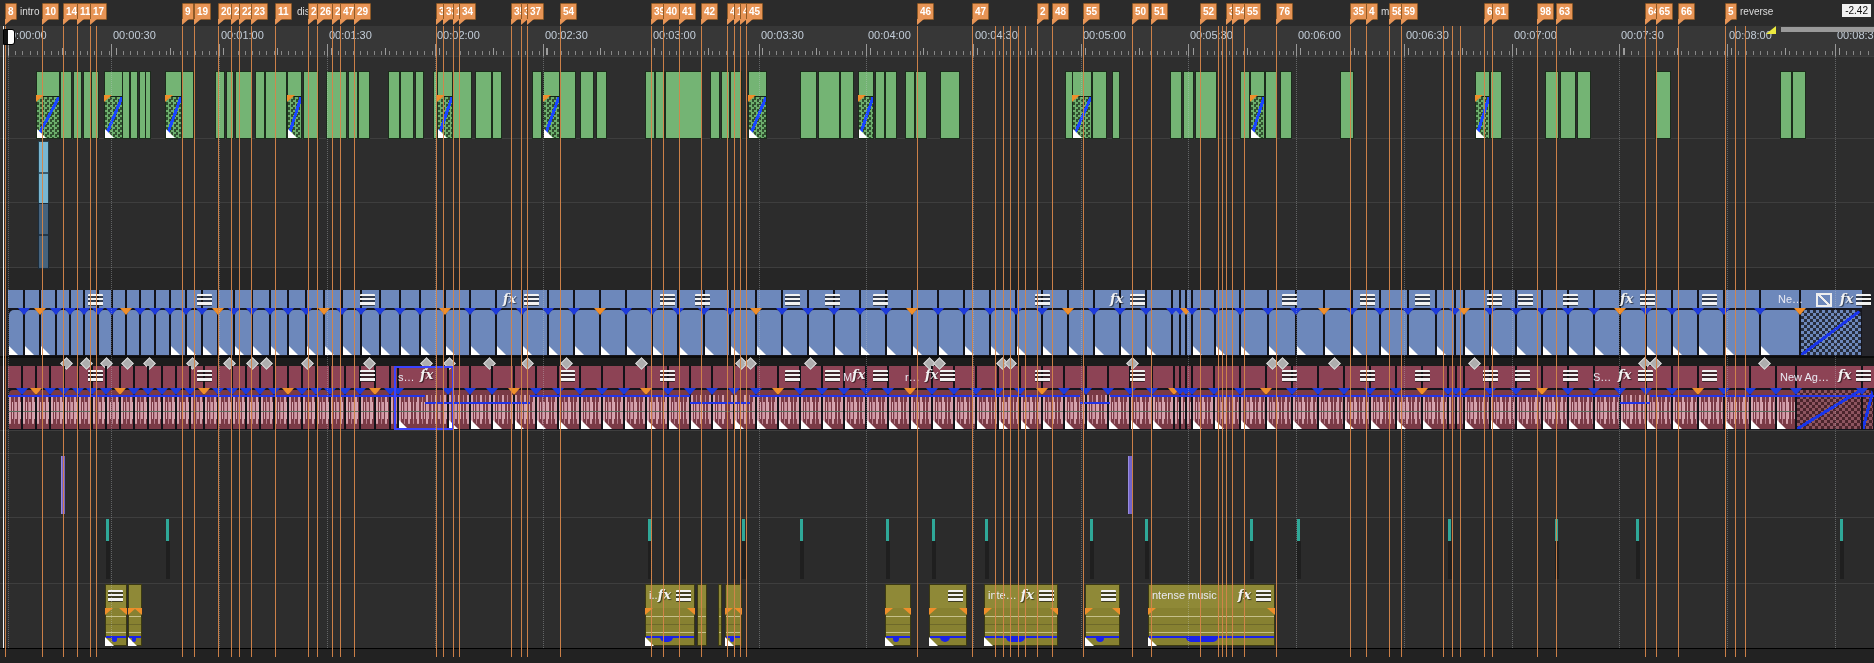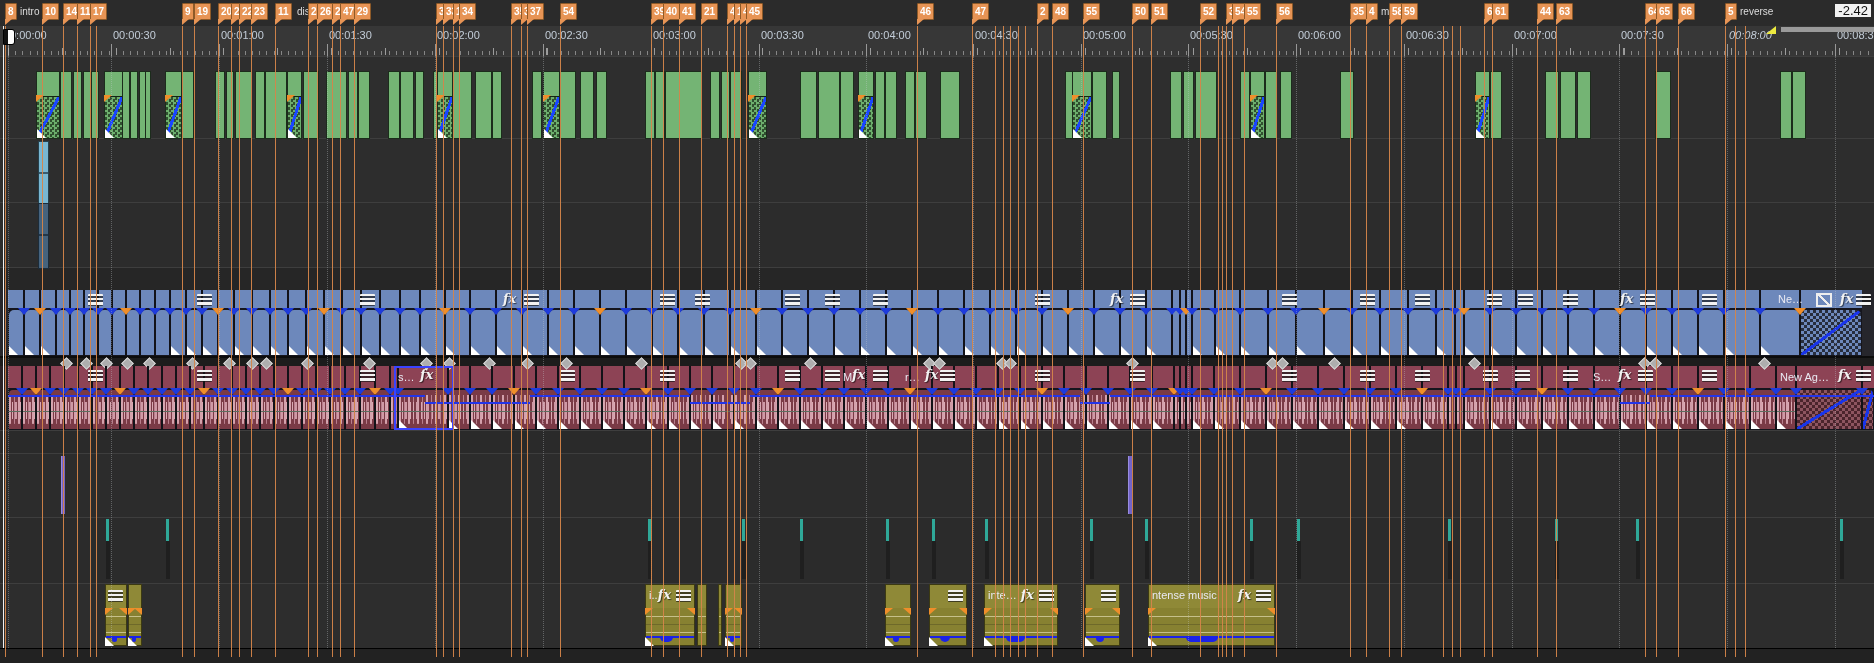--- a/index.html
+++ b/index.html
@@ -85,21 +85,21 @@
       background-size:100% 1px,100% 1px,100% 1px;background-position:0 22%,0 45%,0 68%;background-repeat:no-repeat;}
   .oenv{position:absolute;left:1px;right:1px;height:2px;background:#1a22e8;z-index:2;}
   .odip{position:absolute;height:5px;background:#1a22e8;border-radius:0 0 5px 5px;z-index:2;}
   
   #bottom-strip{position:absolute;left:0;top:648px;width:1874px;height:15px;background:#222;border-top:1px solid #000;}
   #playhead-line{position:absolute;left:3px;top:26px;width:1px;height:622px;background:#efefef;z-index:7;}
   #playhead-flag{position:absolute;left:3px;top:29px;width:10px;height:14px;z-index:8;border:1px solid #000;border-radius:0 3px 3px 0;
       background:linear-gradient(90deg,#111 0 40%,#fdfdfd 40%);}
   #loop-bar{position:absolute;top:27px;height:5px;background:#9a9a9a;z-index:5;}
   #loop-tri{position:absolute;width:0;height:0;border-bottom:8px solid #ece93f;border-left:10px solid transparent;z-index:6;}
-  #offset-badge{position:absolute;top:4px;right:3px;background:#f2f2f2;color:#111;font-size:13px;padding:0 3px;line-height:13px;z-index:9;}
+  #offset-badge{position:absolute;top:4px;right:3px;background:#f2f2f2;color:#111;font-size:10px;padding:0 3px;line-height:13px;z-index:9;}
 </style>
 </head>
 <body>
 
 <div id="app">
   <div id="marker-bar">
       <div class="mflag" style="left: 5px;">8</div>
       <div class="mtext" style="left: 20px;">intro</div>
       <div class="mflag" style="left: 42px;">10</div>
       <div class="mtext" style="left: 64px;">fa</div>
@@ -123,45 +123,45 @@
       <div class="mflag" style="left: 443px;">33</div>
       <div class="mflag" style="left: 453px;">1</div>
       <div class="mflag" style="left: 459px;">34</div>
       <div class="mflag" style="left: 511px;">35</div>
       <div class="mflag" style="left: 521px;">3</div>
       <div class="mflag" style="left: 527px;">37</div>
       <div class="mflag" style="left: 560px;">54</div>
       <div class="mflag" style="left: 651px;">39</div>
       <div class="mflag" style="left: 663px;">40</div>
       <div class="mflag" style="left: 679px;">41</div>
-      <div class="mflag" style="left: 701px;">21</div>
+      <div class="mflag" style="left: 701px;">42</div>
       <div class="mflag" style="left: 727px;">4</div>
       <div class="mflag" style="left: 734px;">1</div>
       <div class="mflag" style="left: 740px;">4</div>
       <div class="mflag" style="left: 746px;">45</div>
       <div class="mflag" style="left: 917px;">46</div>
       <div class="mflag" style="left: 972px;">47</div>
       <div class="mflag" style="left: 1037px;">2</div>
       <div class="mflag" style="left: 1052px;">48</div>
       <div class="mflag" style="left: 1083px;">55</div>
       <div class="mflag" style="left: 1132px;">50</div>
       <div class="mflag" style="left: 1151px;">51</div>
       <div class="mflag" style="left: 1200px;">52</div>
       <div class="mflag" style="left: 1226px;">3</div>
       <div class="mflag" style="left: 1232px;">54</div>
       <div class="mflag" style="left: 1244px;">55</div>
-      <div class="mflag" style="left: 1276px;">56</div>
+      <div class="mflag" style="left: 1276px;">76</div>
       <div class="mflag" style="left: 1350px;">35</div>
       <div class="mflag" style="left: 1366px;">4</div>
       <div class="mtext" style="left: 1381px;">ma</div>
       <div class="mflag" style="left: 1389px;">58</div>
       <div class="mflag" style="left: 1401px;">59</div>
       <div class="mflag" style="left: 1484px;">6</div>
       <div class="mflag" style="left: 1492px;">61</div>
-      <div class="mflag" style="left: 1537px;">44</div>
+      <div class="mflag" style="left: 1537px;">98</div>
       <div class="mflag" style="left: 1556px;">63</div>
       <div class="mflag" style="left: 1645px;">64</div>
       <div class="mflag" style="left: 1656px;">65</div>
       <div class="mflag" style="left: 1678px;">66</div>
       <div class="mflag" style="left: 1725px;">5</div>
       <div class="mtext" style="left: 1740px;">reverse</div>
     </div>
   <div id="ruler">
     <div class="mid-ticks"></div>
     <div class="minor-ticks"></div>
@@ -190,21 +190,21 @@
       <div class="rlabel" style="left: 1190px;">00:05:30</div>
       <div class="rtick" style="left: 1188px;"></div>
       <div class="rlabel" style="left: 1298px;">00:06:00</div>
       <div class="rtick" style="left: 1296px;"></div>
       <div class="rlabel" style="left: 1406px;">00:06:30</div>
       <div class="rtick" style="left: 1404px;"></div>
       <div class="rlabel" style="left: 1514px;">00:07:00</div>
       <div class="rtick" style="left: 1512px;"></div>
       <div class="rlabel" style="left: 1621px;">00:07:30</div>
       <div class="rtick" style="left: 1619px;"></div>
-      <div class="rlabel" style="left: 1729px; font-style: italic;">00:08:00</div>
+      <div class="rlabel" style="left: 1729px;">00:08:00</div>
       <div class="rtick" style="left: 1727px;"></div>
       <div class="rlabel" style="left: 1837px;">00:08:30</div>
       <div class="rtick" style="left: 1835px;"></div>
     </div>
 
   <div class="track tborder" id="trk-green" style="top:56px;height:82px;background:#2e2e2e;">
       <div class="gclip fade" style="left: 36px; width: 22px;">
         <div class="gbody"></div>
         <div class="tri-o" style="left: -1px; top: 23px;"></div>
         <div class="fadecorner"></div>

